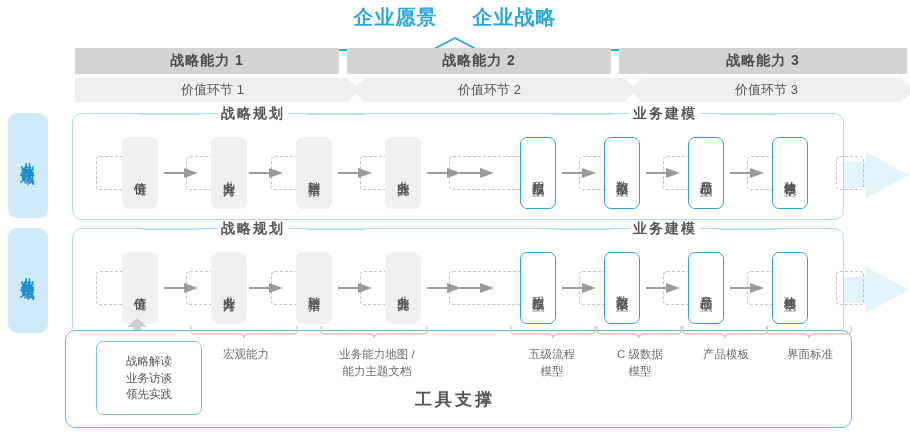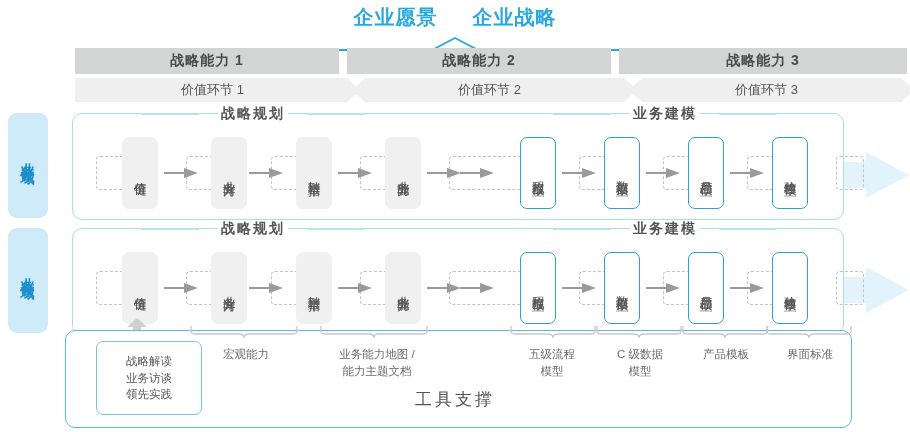--- a/index.html
+++ b/index.html
@@ -96,21 +96,21 @@
 
   
   .toolbox{position:absolute;left:65px;top:330px;width:785px;height:96px;
            border:1.5px solid #5bb8e0;border-radius:10px;background:#fff;}
   .brace{position:absolute;height:14px;}
   .toollabel{position:absolute;color:#6b6b6b;font-size:11.5px;text-align:center;
              line-height:1.45;white-space:nowrap;}
   .toollabel.boxed{border:1.3px solid #79c3e6;border-radius:7px;
                    color:#5a5a5a;padding:11px 6px;background:#fff;}
   .toolsupport{position:absolute;left:0;top:388px;width:910px;text-align:center;
-               color:#555;font-size:17px;font-weight:normal;letter-spacing:3px;}
+               color:#555;font-size:17px;font-weight:bold;letter-spacing:3px;}
 </style>
 </head>
 <body>
 
 <div class="stage">
 
   <div class="titles">
     <span>企业愿景</span>
     <span class="gap"></span>
     <span>企业战略</span>

